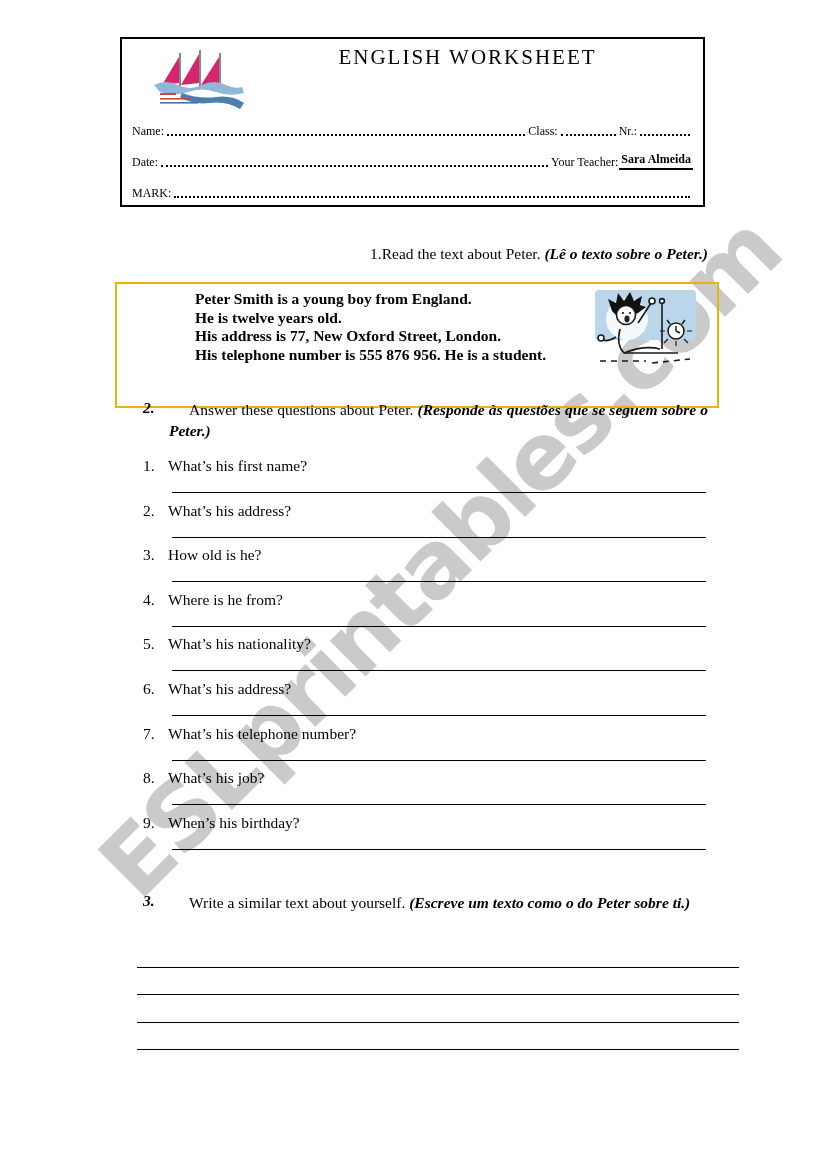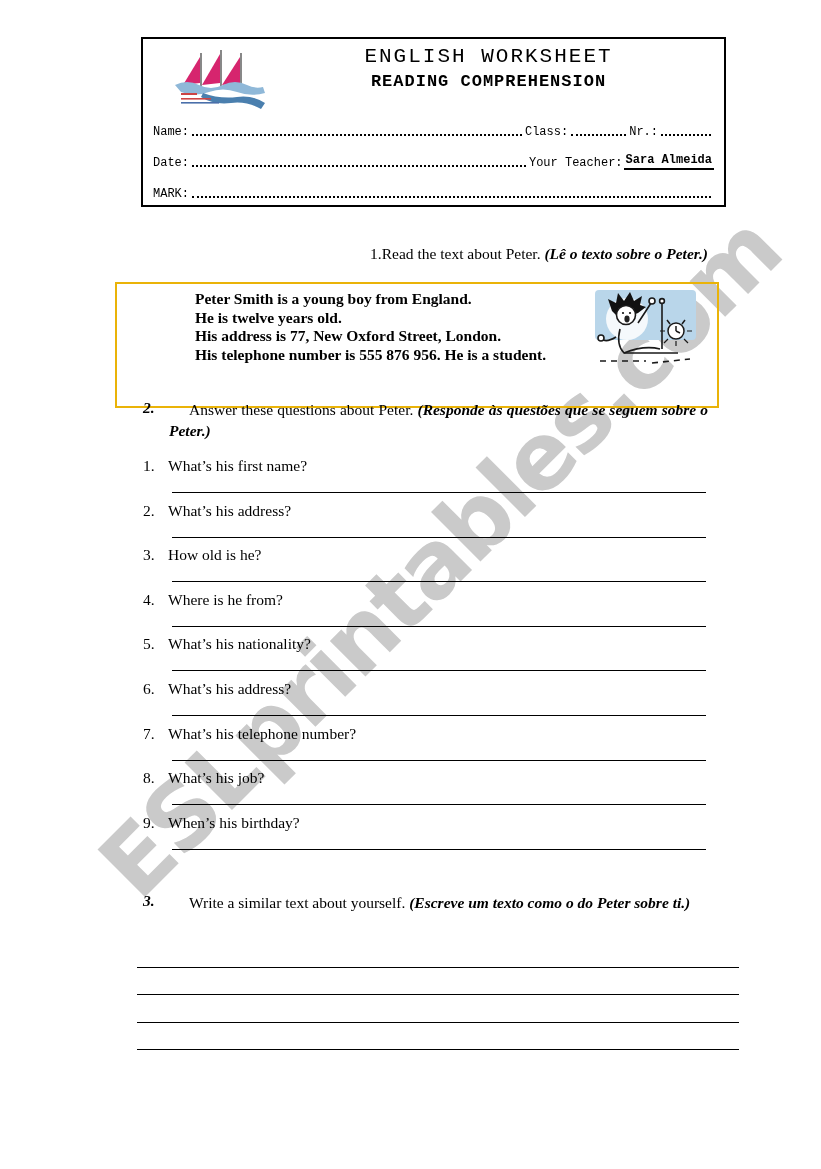--- a/index.html
+++ b/index.html
@@ -10,22 +10,22 @@
   
   .watermark { position:absolute; left:-15px; top:509px; width:900px; z-index:0;
                transform:rotate(-45deg); transform-origin:center;
                font-family:"DejaVu Sans", sans-serif; font-weight:bold;
                font-size:92px; letter-spacing:-3px; color:#bdbdbd; opacity:0.8;
                white-space:nowrap; text-align:center; }
 
   .content { position:absolute; inset:0; z-index:1; }
 
   
-  .header-box { position:absolute; left:141px; top:37px; width:585px; height:170px;
-                border:2px solid #000; font-family:Liberation Mono, monospace;padding-left:23px; }
+  .header-box { position:absolute; left:120px; top:37px; width:585px; height:170px;
+                border:2px solid #000; font-family:Liberation Serif, serif;padding-left:23px; }
   .logo { position:absolute; left:30px; top:8px; width:100px; height:66px; }
   .htitle { position:absolute; left:110px; right:0; top:6px; text-align:center;
             font-size:21px; letter-spacing:2px; }
   .hsub   { position:absolute; left:110px; right:0; top:33px; text-align:center;
             font-size:17px; font-weight:bold; letter-spacing:1px; }
   .hrow { position:absolute; left:10px; right:10px; height:22px;
           display:flex; align-items:flex-end; font-size:12px; white-space:nowrap; }
   .hrow .dots { border-bottom:2.2px dotted #000; height:14px; margin:0 3px 3px 3px; }
   .grow { flex:1 1 auto; }
   .w55 { width:55px; } .w50 { width:50px; }
@@ -84,21 +84,20 @@
           <path d="M2,38 q12,-6 24,0 q12,6 24,0 q12,-6 24,0 q8,4 16,2 l2,6 q-14,4 -28,-1 q-14,-5 -28,0 q-14,5 -28,0 Z" fill="#8fb8d8"></path>
           <path d="M30,46 q16,6 34,4 q16,-2 28,6 l-4,6 q-14,-8 -30,-6 q-18,2 -30,-6 Z" fill="#4a7fae"></path>
         </g>
         <g>
           <rect x="8" y="46" width="16" height="2" fill="#cc4444"></rect>
           <rect x="8" y="51" width="30" height="1.6" fill="#cc4444"></rect>
           <rect x="8" y="55" width="38" height="1.6" fill="#4a6faa"></rect>
         </g>
       </svg>
       <div class="htitle">ENGLISH WORKSHEET</div>
-      <div class="hsub">READING COMPREHENSION</div>
 
       <div class="hrow" style="top:78px">
         <span>Name:</span>
         <span class="dots grow"></span>
         <span>Class:</span>
         <span class="dots w55"></span>
         <span>Nr.:</span>
         <span class="dots w50"></span>
       </div>
 

